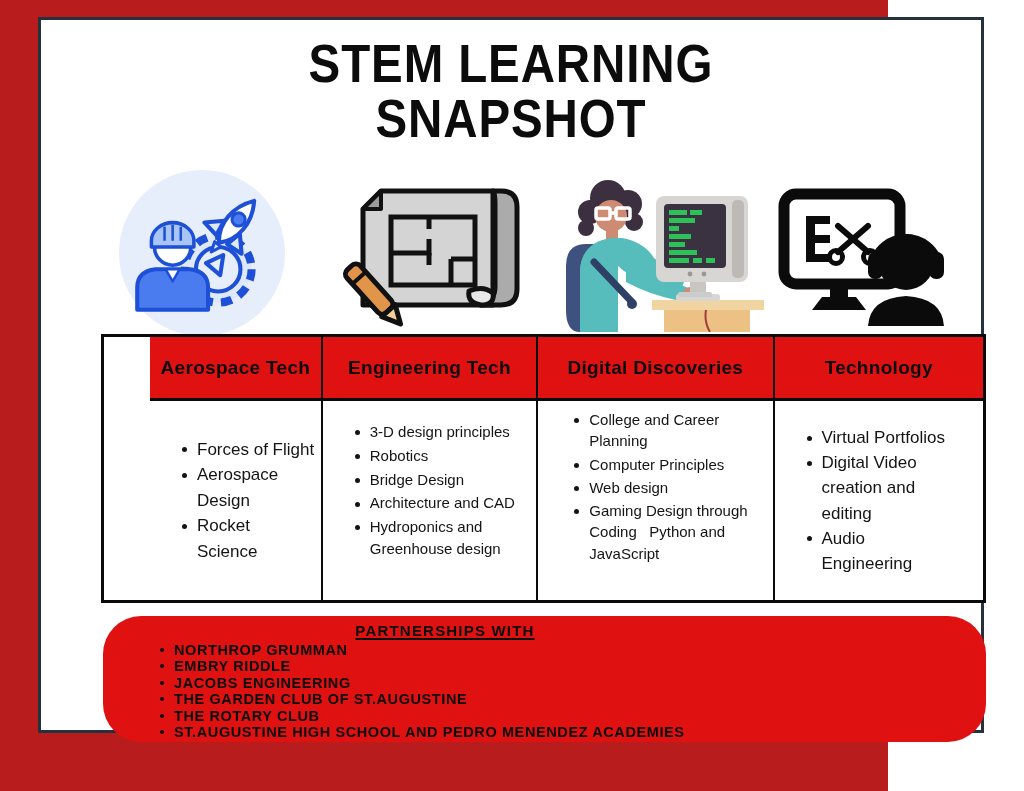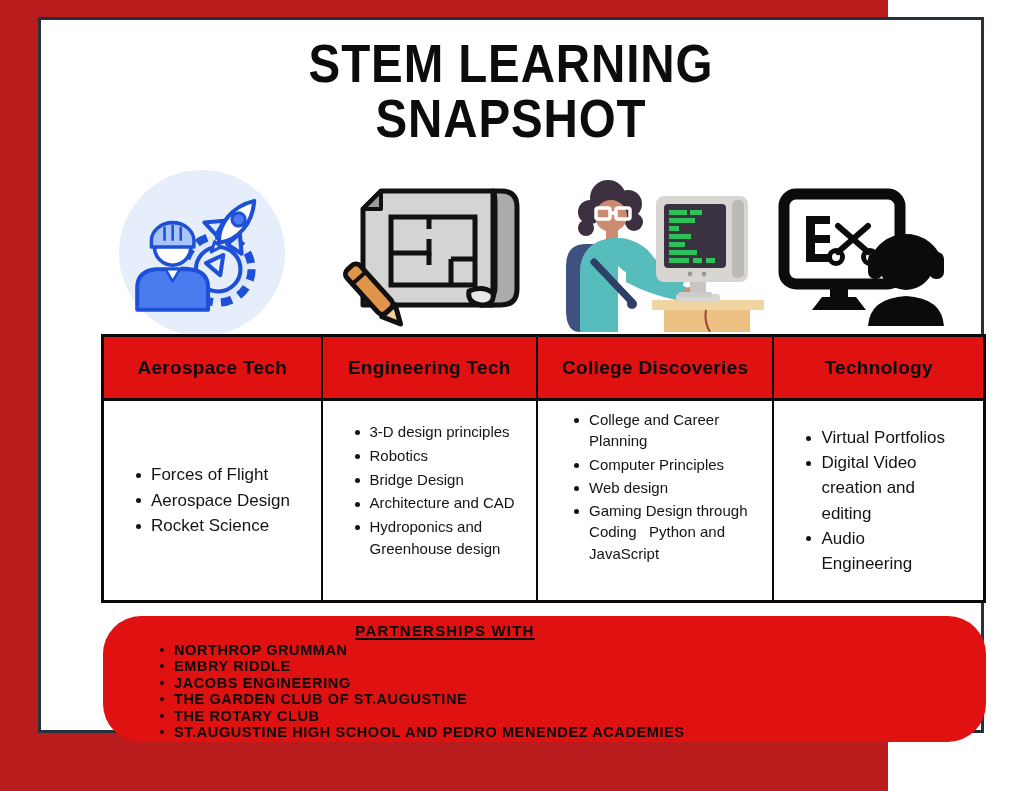--- a/index.html
+++ b/index.html
@@ -32,21 +32,21 @@
   .icon-coder      { left:515px; top:150px; width:208px; height:162px; }
   .icon-media      { left:735px; top:166px; width:176px; height:140px; }
 
   
   .grid {
     position:absolute; left:60px; top:314px; width:885px; height:269px;
     display:flex; background:#ffffff; border:3px solid #0a0a0a;
   }
   .col { display:flex; flex-direction:column; border-right:2.5px solid #0a0a0a; }
   .col:last-child { border-right:none; }
-  .col.c0 { width:220px; } .col.c1 { width:217px; }
+  .col.c0 { width:220px;padding-left:46px; } .col.c1 { width:217px; }
   .col.c2 { width:238px; } .col.c3 { width:210px; }
   .hdr {
     height:64px; flex:0 0 64px; background:#e01111;
     border-bottom:3px solid #0a0a0a;
     display:flex; align-items:center; justify-content:center;
     font-size:19px; font-weight:600; color:#0c0c0c; letter-spacing:0.3px;
   }
   .cell { flex:1; display:flex; }
   .cell ul { list-style:none; width:100%; }
   .cell li {
@@ -250,21 +250,21 @@
           <ul>
             <li>3-D design principles</li>
             <li>Robotics</li>
             <li>Bridge Design</li>
             <li>Architecture and CAD</li>
             <li>Hydroponics and Greenhouse design</li>
           </ul>
         </div>
       </div>
       <div class="col c2">
-        <div class="hdr">College Discoveries</div>
+        <div class="hdr">Digital Discoveries</div>
         <div class="cell">
           <ul>
             <li>College and Career Planning</li>
             <li>Computer Principles</li>
             <li>Web design</li>
             <li>Gaming Design through Coding   Python and JavaScript</li>
           </ul>
         </div>
       </div>
       <div class="col c3">

